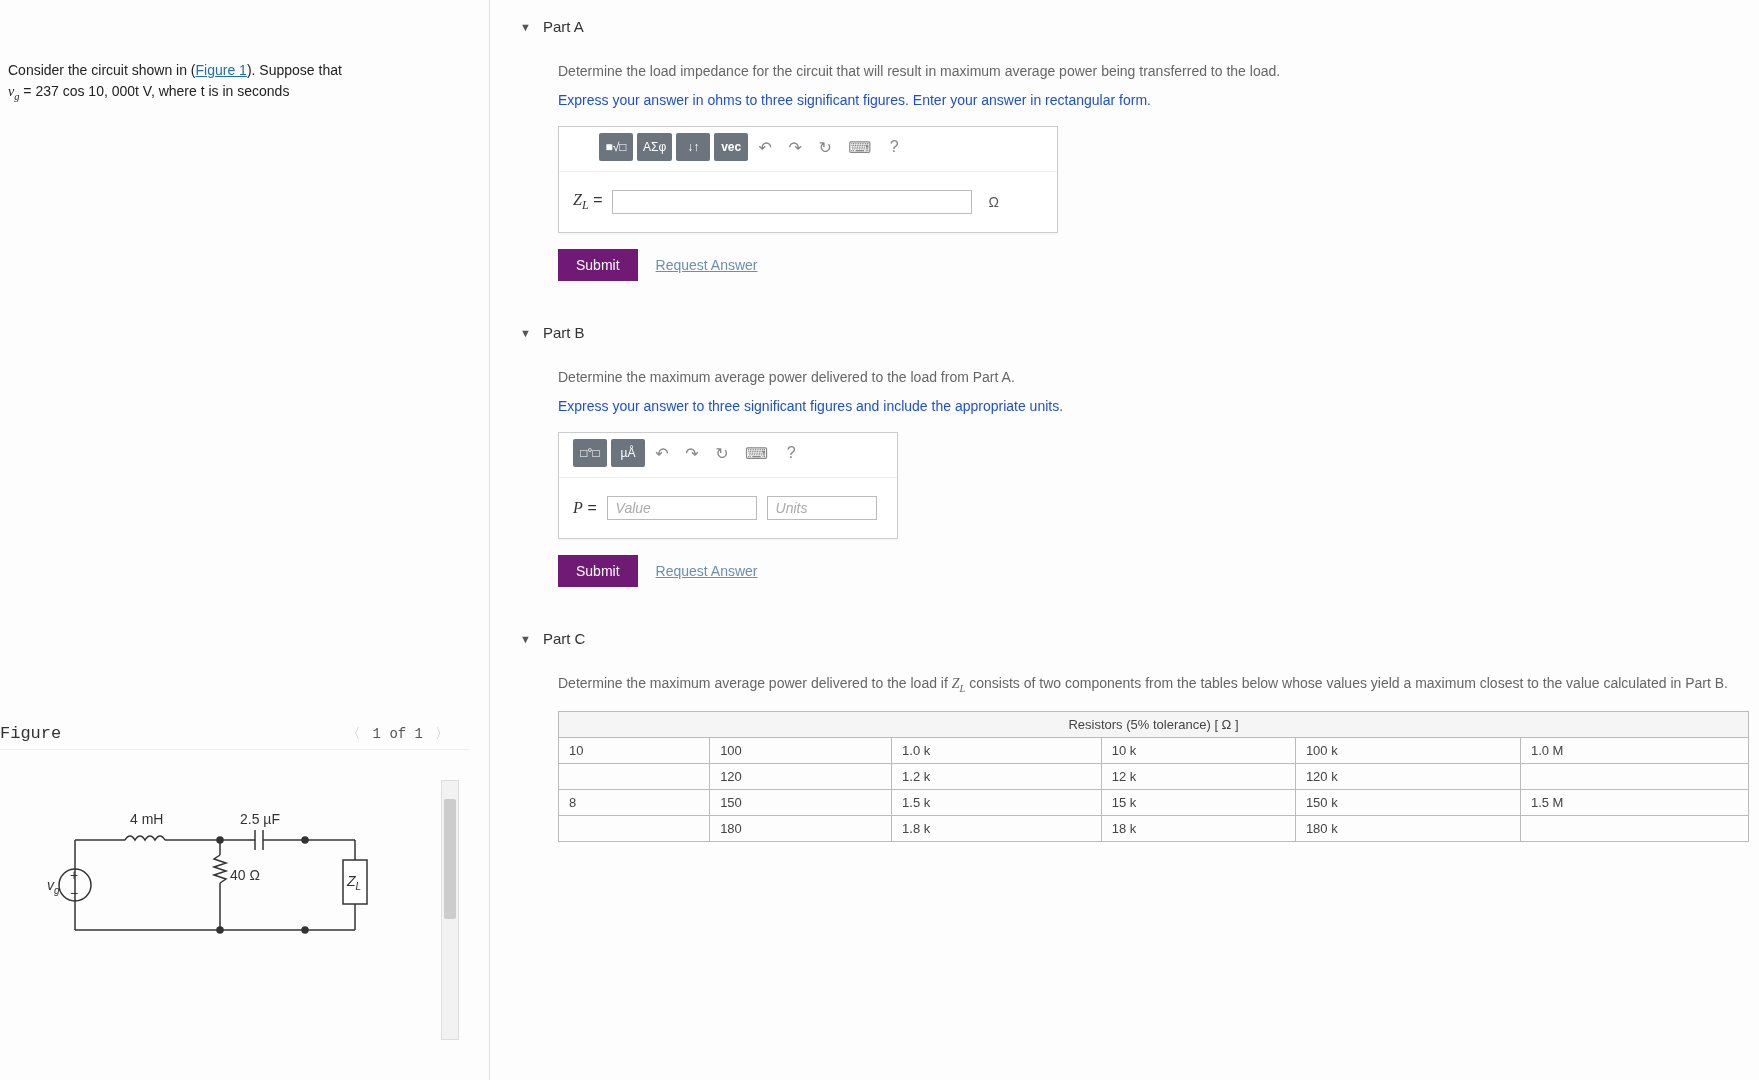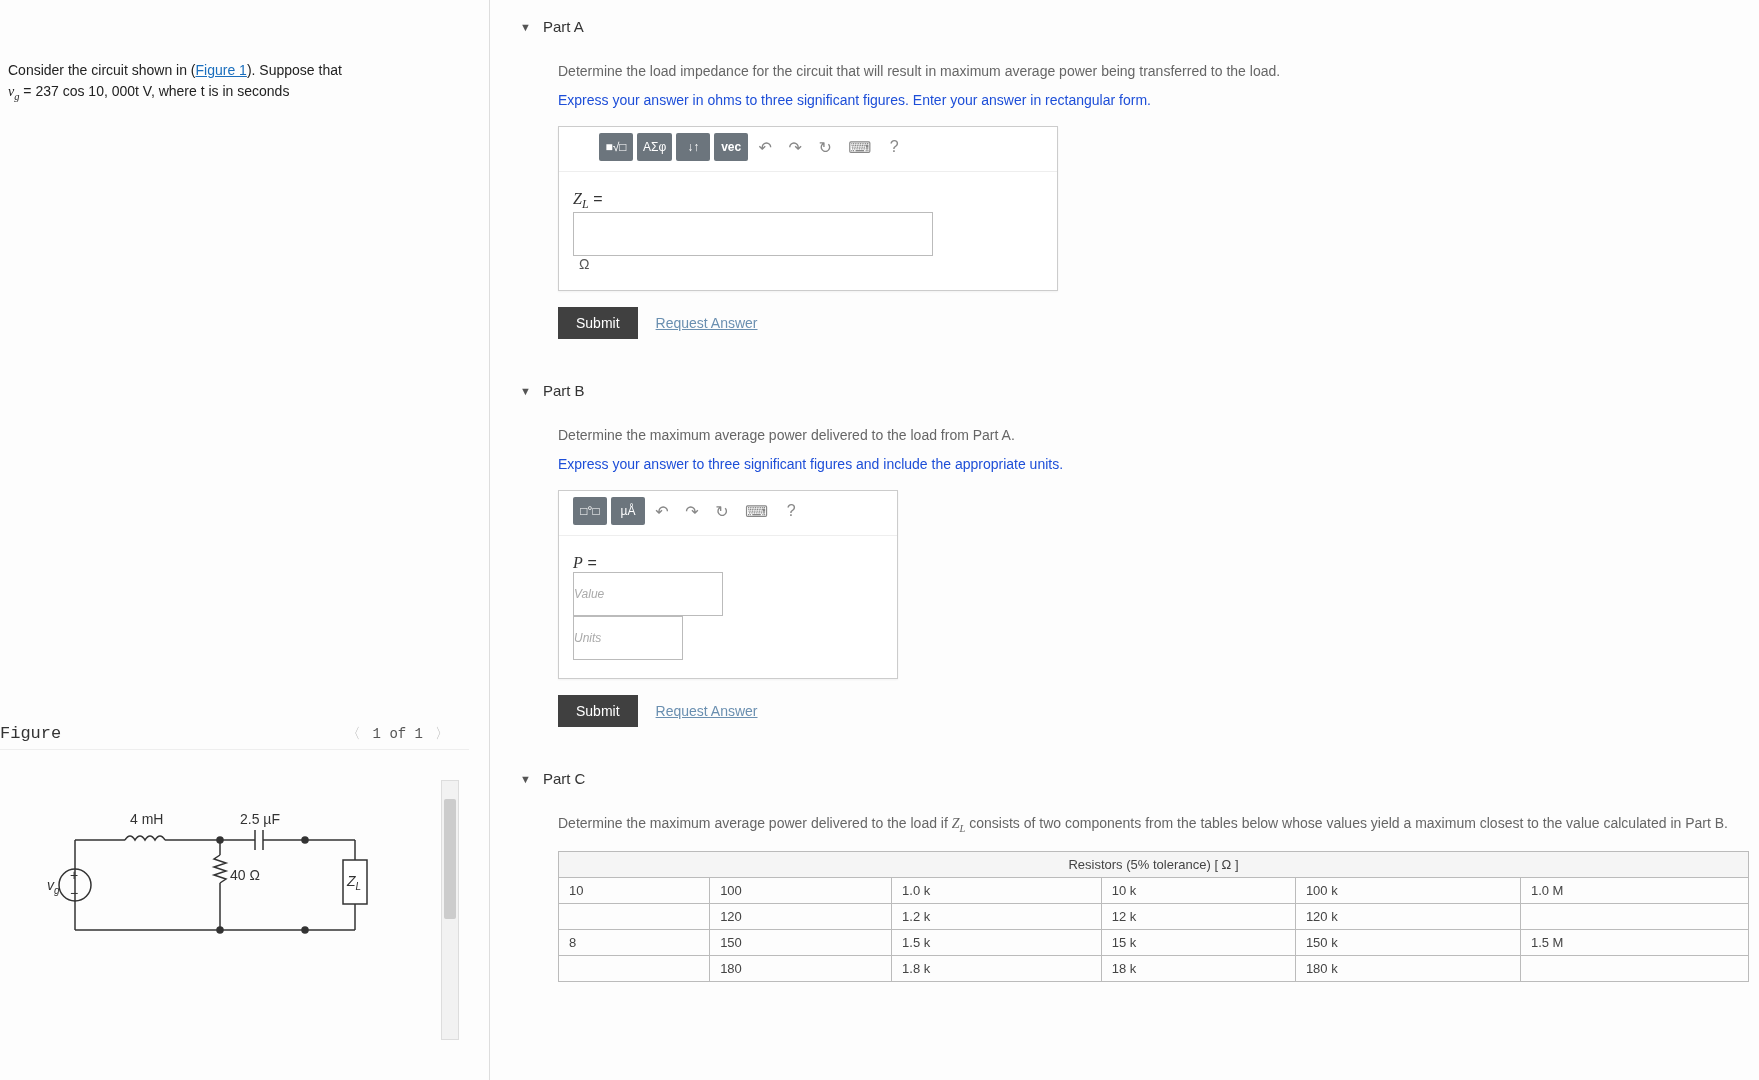--- a/index.html
+++ b/index.html
@@ -118,41 +118,41 @@
   }
   .tb-btn.light {
     background: transparent;
     color: #888;
     font-size: 16px;
     min-width: 26px;
   }
   .tb-btn.vec { font-weight: bold; }
   .input-row {
     display: flex;
-    align-items: flex-start;
+    align-items: center;
+    gap: 10px;
     padding: 18px 14px;
-    flex-direction: column;
   }
   .var-label { font-style: italic; color: #333; font-size: 16px; }
   .text-input {
-    height: 44px;
+    height: 24px;
     border: 1px solid #bbb;
-    padding: 4px 0;
-    font-size: 12px;
+    padding: 4px 8px;
+    font-size: 14px;
     width: 360px;
     font-family: inherit;
     color: #333;
   }
   .text-input.short { width: 150px; }
   .text-input.units { width: 110px; color: #999; font-style: italic; }
   .text-input::placeholder { color: #aaa; font-style: italic; }
   .unit-suffix { color: #555; margin-left: 6px; }
   .actions { margin-top: 16px; display: flex; align-items: center; gap: 18px; }
   .submit-btn {
-    background: #404040;
+    background: #701a75;
     color: #fff;
     border: none;
     padding: 8px 18px;
     font-size: 14px;
     cursor: pointer;
   }
   .req-link { color: #6a8fb0; text-decoration: underline; cursor: pointer; font-size: 14px; }
   .table-wrap { margin-top: 14px; }
   table.resistors {
     border-collapse: collapse;

